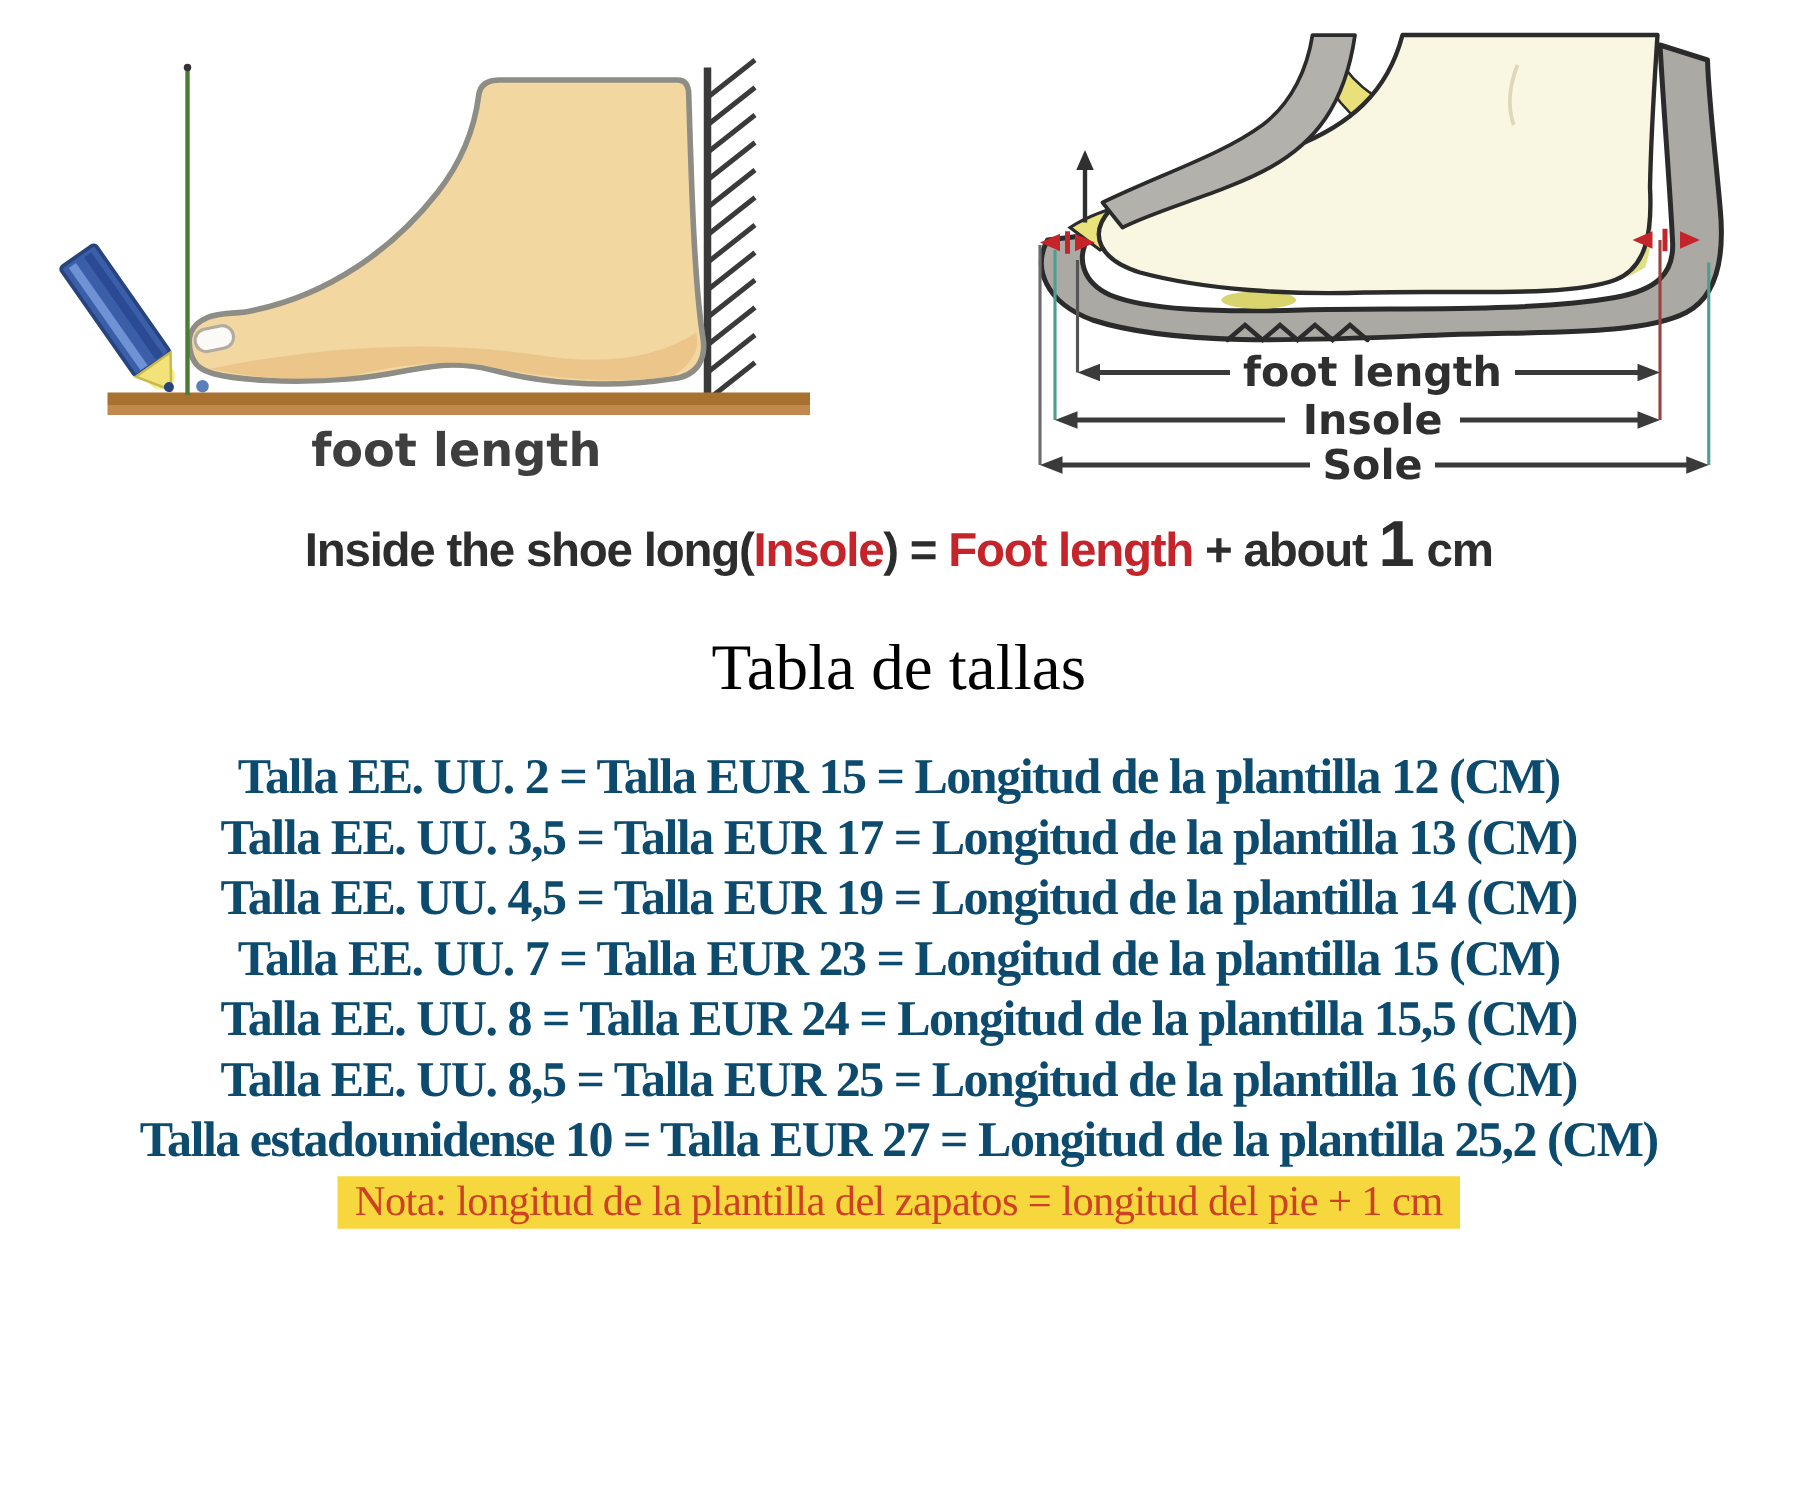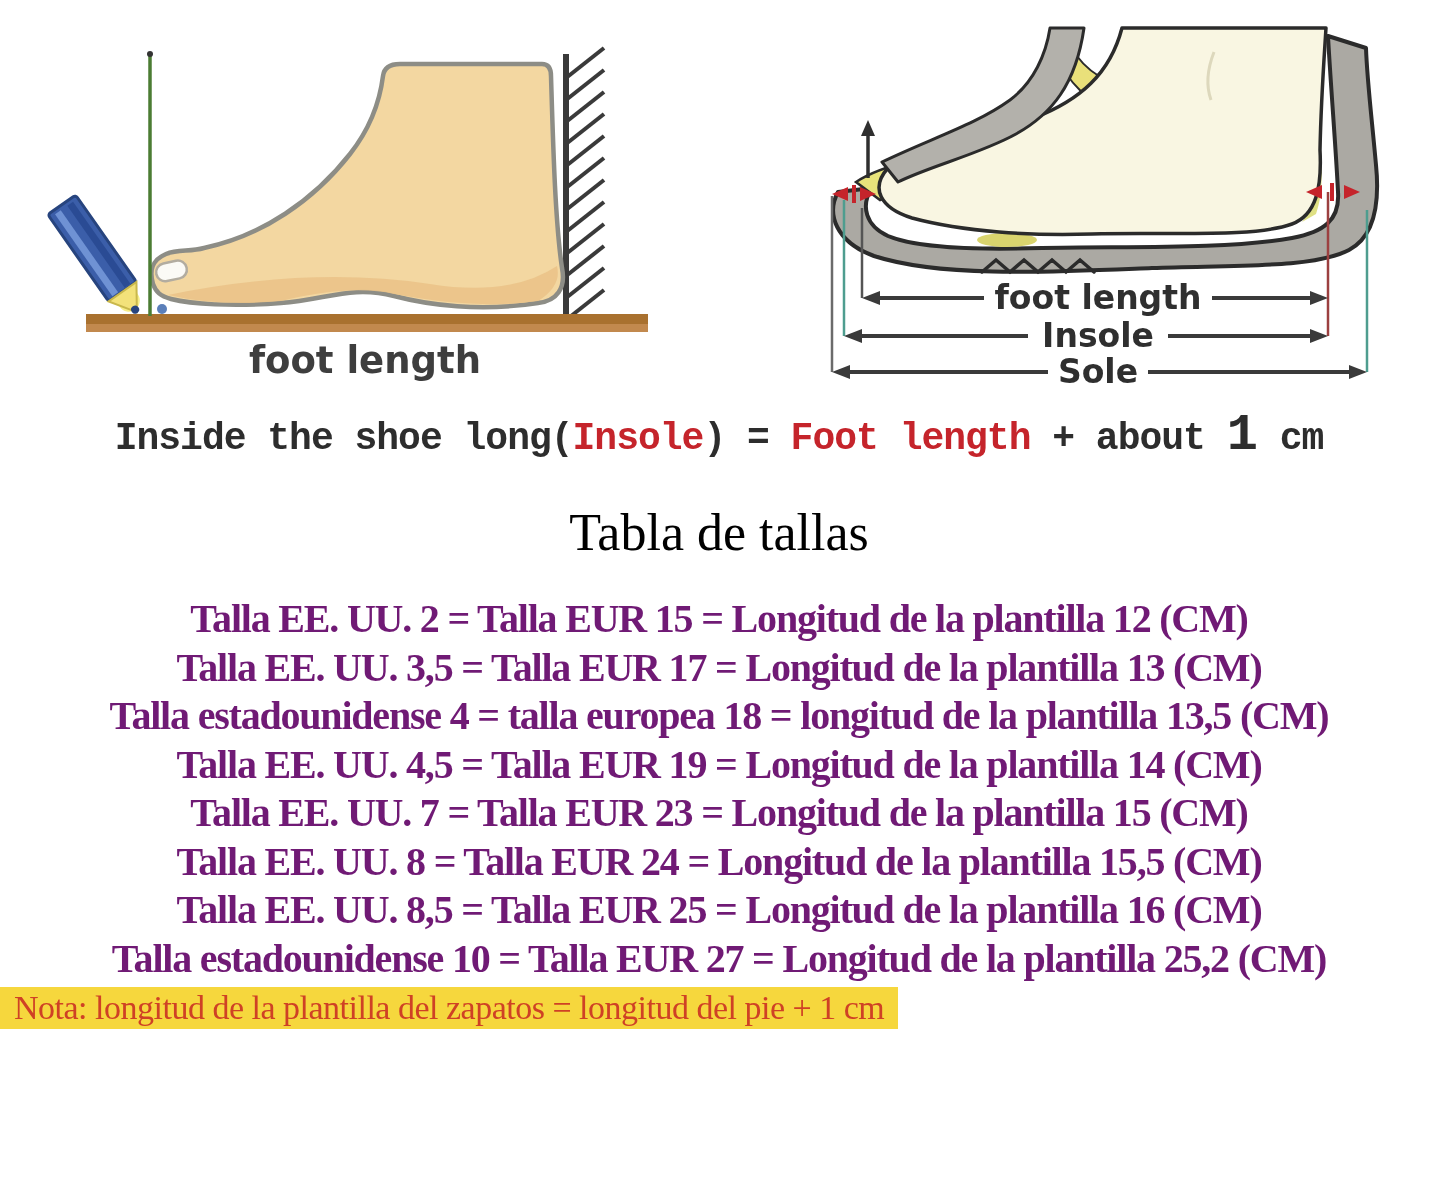--- a/index.html
+++ b/index.html
@@ -16,21 +16,21 @@
     align-items:flex-start;
     padding:0 26px 0 10px;
     height:404px;
     box-sizing:border-box;
   }
   .illu-left{margin-top:16px;}
   .illu-right{margin-top:0;}
   .formula{
     margin-top:4px;
     text-align:center;
-    font-family:Liberation Mono, monospace;
+    font-family:Liberation Sans, sans-serif;
     font-weight:bold;
     font-size:38px;
     letter-spacing:-1px;
     line-height:56px;
     color:#2d2d2d;
     white-space:nowrap;
   }
   .formula span{white-space:pre;}
   .formula .red{color:#c5242b;}
   .formula .big-one{font-size:52px;letter-spacing:0;}
@@ -42,27 +42,28 @@
     color:#000;
     line-height:60px;
   }
   .size-rows{
     margin-top:32px;
     text-align:center;
   }
   .size-row{
     font-size:40px;
     font-weight:bold;
-    color:#701a75;
+    color:#0c4a6e;
     line-height:48.5px;
     letter-spacing:-1.2px;
     white-space:nowrap;
   }
   .note-wrap{
     margin-top:4px;
+    text-align:center;
   }
   .note{
     display:inline-block;
     background:#f6d73d;
     color:#cf4125;
     font-size:34px;
     line-height:42px;
     padding:0 14px;
     letter-spacing:-0.5px;
     white-space:nowrap;
@@ -200,21 +201,20 @@
 
   <div class="formula">
     <span>Inside the shoe long(</span><span class="red">Insole</span><span>) = </span><span class="red">Foot length</span><span> + about </span><span class="big-one">1</span><span> cm</span>
   </div>
 
   <h1 class="chart-title">Tabla de tallas</h1>
 
   <div class="size-rows">
     <div class="size-row">Talla EE. UU. 2 = Talla EUR 15 = Longitud de la plantilla 12 (CM)</div>
     <div class="size-row">Talla EE. UU. 3,5 = Talla EUR 17 = Longitud de la plantilla 13 (CM)</div>
-    <div class="size-row">Talla estadounidense 4 = talla europea 18 = longitud de la plantilla 13,5 (CM)</div>
     <div class="size-row">Talla EE. UU. 4,5 = Talla EUR 19 = Longitud de la plantilla 14 (CM)</div>
     <div class="size-row">Talla EE. UU. 7 = Talla EUR 23 = Longitud de la plantilla 15 (CM)</div>
     <div class="size-row">Talla EE. UU. 8 = Talla EUR 24 = Longitud de la plantilla 15,5 (CM)</div>
     <div class="size-row">Talla EE. UU. 8,5 = Talla EUR 25 = Longitud de la plantilla 16 (CM)</div>
     <div class="size-row">Talla estadounidense 10 = Talla EUR 27 = Longitud de la plantilla 25,2 (CM)</div>
   </div>
 
   <div class="note-wrap">
     <span class="note">Nota: longitud de la plantilla del zapatos = longitud del pie + 1 cm</span>
   </div>

